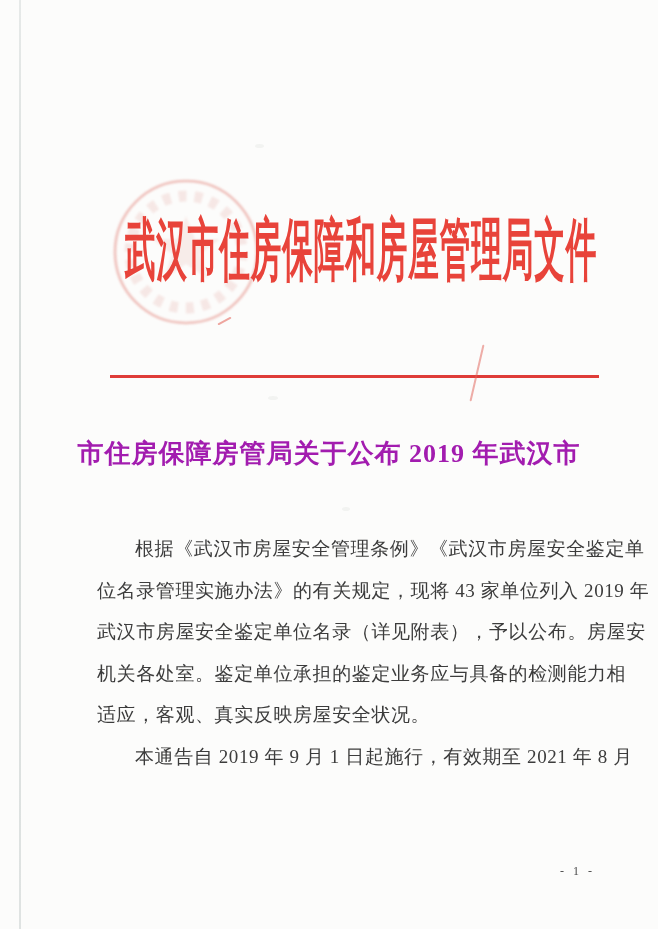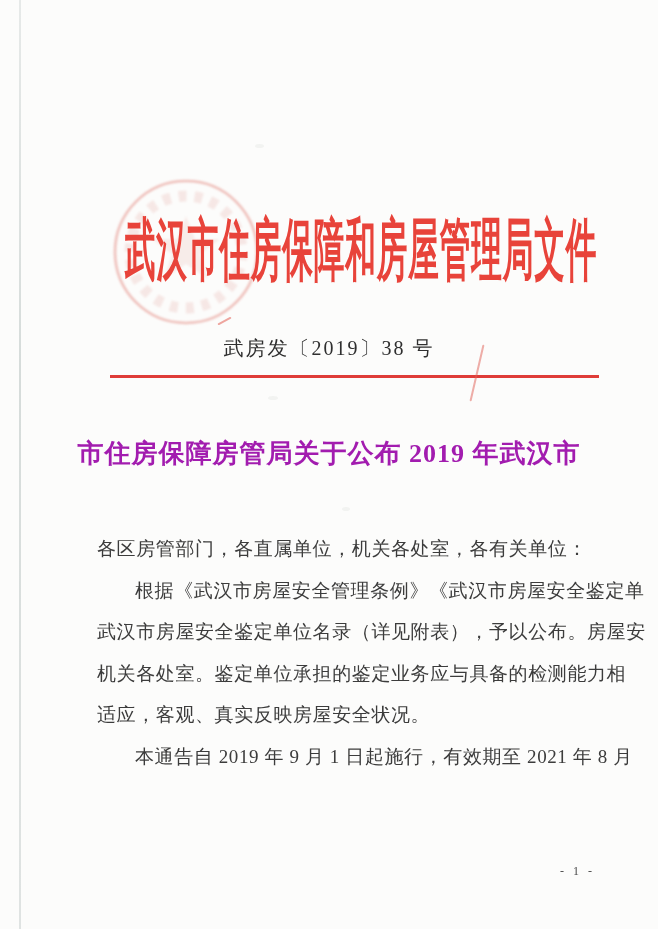--- a/index.html
+++ b/index.html
@@ -98,33 +98,32 @@
       <circle cx="76" cy="76" r="71" fill="none" stroke="#e2857c" stroke-width="2.6" opacity="0.5" filter="url(#b)"></circle>
       <circle cx="76" cy="76" r="56" fill="none" stroke="#d87f76" stroke-width="11" stroke-dasharray="8 8" opacity="0.16" filter="url(#b)"></circle>
       <path d="M76 40 L85 63 L110 63 L90 78 L98 103 L76 88 L54 103 L62 78 L42 63 L67 63 Z" fill="#da7b72" opacity="0.12" filter="url(#b)"></path>
     </svg>
   </div>
 
   <div class="red-header">
     <div class="txt">武汉市住房保障和房屋管理局文件</div>
   </div>
 
-  <div class="doc-number">武房发〔2019〕38 号</div>
 
   <div class="red-rule"></div>
   <div class="pen-mark-1"></div>
   <div class="pen-mark-2"></div>
 
   <div class="doc-title">
     <span>市住房保障房管局关于公布 2019 年武汉市</span><br>
   </div>
 
   <div class="body-block">
-      <div class="body-line">各区房管部门，各直属单位，机关各处室，各有关单位：</div>
       <div class="body-line indent">根据《武汉市房屋安全管理条例》《武汉市房屋安全鉴定单</div>
+      <div class="body-line">位名录管理实施办法》的有关规定，现将 43 家单位列入 2019 年</div>
       <div class="body-line">武汉市房屋安全鉴定单位名录（详见附表），予以公布。房屋安</div>
       <div class="body-line">机关各处室。鉴定单位承担的鉴定业务应与具备的检测能力相</div>
       <div class="body-line">适应，客观、真实反映房屋安全状况。</div>
       <div class="body-line indent">本通告自 2019 年 9 月 1 日起施行，有效期至 2021 年 8 月</div>
     </div>
 
   <div class="page-number">- 1 -</div>
 
   <div class="smudge s1"></div>
   <div class="smudge s2"></div>

